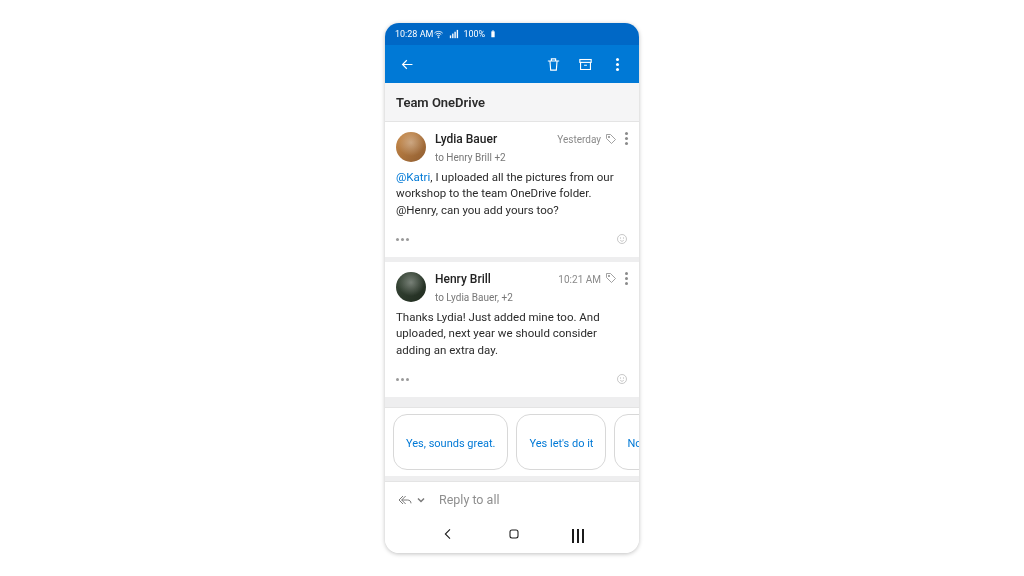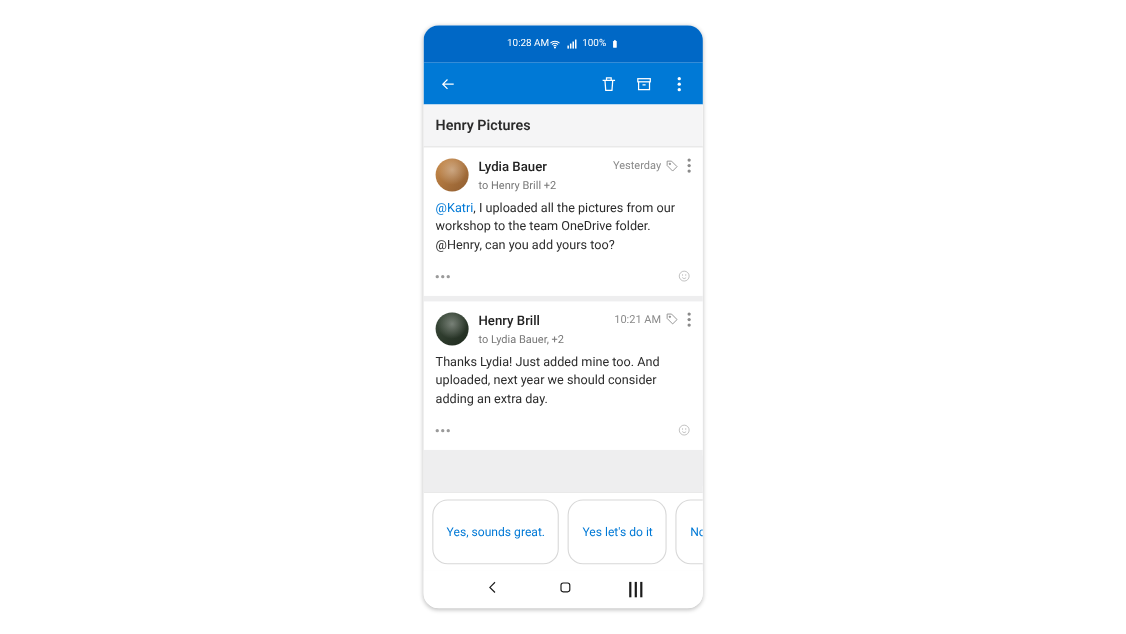--- a/index.html
+++ b/index.html
@@ -19,25 +19,25 @@
     overflow: hidden;
     box-shadow: 0 1px 4px rgba(0,0,0,.25);
     display: flex;
     flex-direction: column;
     position: relative;
   }
   
   .statusbar {
     background: #0068c6;
     color: #fff;
-    height: 34px;
+    height: 22px;
     font-size: 9px;
     display: flex;
     align-items: center;
-    justify-content: center;
+    justify-content: flex-start;
     padding: 0 10px;
   }
   .statusbar .right { display: flex; align-items: center; gap: 4px; }
   .appbar {
     background: #0079d6;
     height: 38px;
     display: flex;
     align-items: center;
     padding: 0 6px;
   }
@@ -209,21 +209,21 @@
     <div class="icon-btn">
       <div class="dots-v" style="align-items:center;">
         <span style="background:#fff"></span>
           <span style="background:#fff"></span>
           <span style="background:#fff"></span>
       </div>
     </div>
   </div>
 
   <div class="subjectbar">
-    <span>Henry Pictures</span>
+    <span>Team OneDrive</span>
   </div>
 
   <div class="thread">
 
     <div class="card">
       <div class="card-header">
         <div class="avatar"></div>
         <div class="sender-block">
           <div class="sender-name">Lydia Bauer</div>
           <div class="recipients">to Henry Brill +2</div>
@@ -304,20 +304,31 @@
     </div>
 
     <div style="flex:1;background:#eeeeef"></div>
 
     <div class="suggestions">
       <div class="chip">Yes, sounds great.</div>
       <div class="chip">Yes let's do it</div>
       <div class="chip">Not this</div>
     </div>
 
+    <div class="replybar">
+      <div class="reply-icon">
+        <svg viewBox="0 0 24 16">
+            <path d="M9 2L3 8l6 6M13 2L7 8l6 6M7 8h9c3 0 5 2 5 5"></path>
+          </svg>
+        <svg viewBox="0 0 12 12" width="9" height="9" stroke="#7a7a7a" fill="none" stroke-width="1.5">
+            <path d="M3 4.5l3 3 3-3"></path>
+          </svg>
+      </div>
+      <div class="reply-input">Reply to all</div>
+    </div>
   </div>
 
   <div class="navbar">
     <div>
       <svg viewBox="0 0 24 24">
           <path d="M15 5l-7 7 7 7"></path>
         </svg>
     </div>
     <div>
       <svg viewBox="0 0 24 24">

